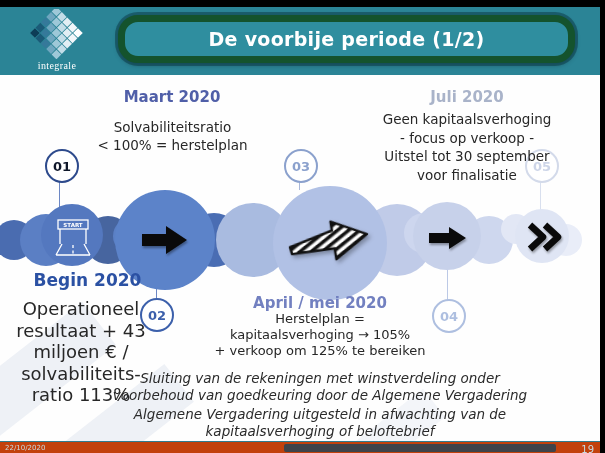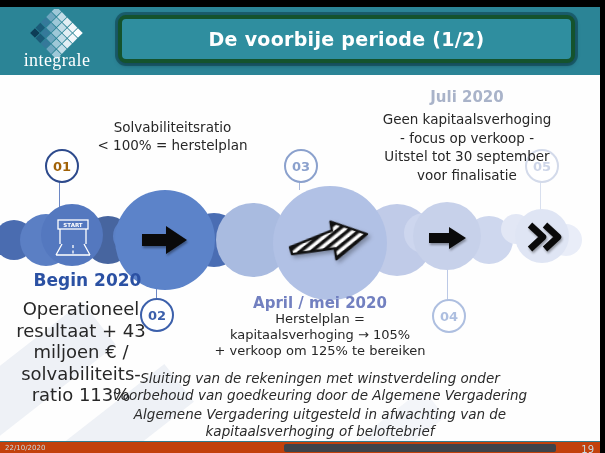--- a/index.html
+++ b/index.html
@@ -2,22 +2,22 @@
 <html><head>
 <meta charset="utf-8">
 <style>
   html,body{margin:0;padding:0;background:#000;}
   .screen{position:relative;width:605px;height:453px;background:#000;overflow:hidden;font-family:"DejaVu Sans","Liberation Sans",sans-serif;}
   .slide{position:absolute;left:0;top:7px;width:600px;height:446px;background:#fefefe;overflow:hidden;}
 
   
   .header{position:absolute;left:0;top:0;width:600px;height:68px;background:#2b8496;z-index:7;}
   .logo{position:absolute;left:10px;top:1px;width:94px;height:66px;text-align:center;}
-  .logo-text{position:absolute;left:0;right:0;bottom:3px;color:#ffffff;font-family:"Liberation Serif","DejaVu Serif",serif;font-size:18px;letter-spacing:.4px;}
-  .pill{position:absolute;left:118px;top:8px;width:457px;height:48px;border-radius:8px;background:#2f8e9f;border:4px solid #14532d;box-sizing:border-box;box-shadow:0 0 0 3px rgba(12,62,74,.55),0 2px 5px rgba(0,0,0,.35);display:flex;align-items:center;justify-content:center;}
+  .logo-text{position:absolute;left:0;right:0;bottom:3px;color:#ffffff;font-family:"Liberation Serif","DejaVu Serif",serif;font-size:10px;letter-spacing:.4px;}
+  .pill{position:absolute;left:118px;top:8px;width:457px;height:48px;border-radius:20px;background:#2f8e9f;border:7px solid #14532d;box-sizing:border-box;box-shadow:0 0 0 3px rgba(12,62,74,.55),0 2px 5px rgba(0,0,0,.35);display:flex;align-items:center;justify-content:center;}
   .pill-title{color:#ffffff;font-weight:bold;font-size:19px;letter-spacing:.3px;}
 
   
   .wm{position:absolute;background:#eef1f6;transform:rotate(-38deg);z-index:0;}
 
   
   .ev-title{position:absolute;font-weight:bold;font-size:15px;text-align:center;z-index:6;}
   .ev-body{position:absolute;text-align:center;color:#272727;z-index:6;}
   .t-maart{left:87px;top:81px;width:170px;color:#505fa8;}
   .b-maart{left:70px;top:112px;width:205px;font-size:13.5px;line-height:17.5px;}
@@ -30,21 +30,21 @@
   .note{position:absolute;left:90px;width:460px;text-align:center;color:#2a2a2a;font-size:13.5px;line-height:16.5px;z-index:6;font-style:italic;}
   .note1{top:363px;}
   .note2{top:399px;}
 
   
   .tl-c{position:absolute;border-radius:50%;z-index:2;}
   .tl-feat{z-index:3;}
   .cl{position:absolute;width:1.5px;z-index:1;}
   .icon-abs{position:absolute;z-index:4;}
   .num{position:absolute;width:30px;height:30px;border-radius:50%;background:#fff;display:flex;align-items:center;justify-content:center;font-weight:bold;font-size:13px;box-sizing:content-box;z-index:5;}
-  .n1{left:45px;top:142px;border:2.5px solid #2d4a8c;color:#a16207;}
+  .n1{left:45px;top:142px;border:2.5px solid #2d4a8c;color:#0f172a;}
   .n2{left:140px;top:291px;border:2.5px solid #3c60ab;color:#3c60ab;}
   .n3{left:284px;top:142px;border:2.5px solid #8ba1cd;color:#8ba1cd;}
   .n4{left:432px;top:292px;border:2.5px solid #aebfe0;color:#aebfe0;}
   .n5{left:525px;top:142px;border:2.5px solid #d3daea;color:#cdd5e8;}
 
   
   .footer{position:absolute;left:0;top:434px;width:600px;height:12px;background:#c2410c;border-top:1px solid #2f7b8e;box-sizing:border-box;z-index:8;}
   .f-date{position:absolute;left:5px;top:2px;font-size:7px;color:#c8dbe2;}
   .f-panel{position:absolute;left:284px;top:2px;width:272px;height:8px;background:#3e434a;border-radius:2px;}
   .f-page{position:absolute;right:6px;top:2px;font-size:10px;color:#c8dbe2;}
@@ -91,20 +91,21 @@
               <rect x="30.4" y="30.4" width="6.8" height="6.8" fill="#ffffff"></rect>
           </g>
         </svg>
         <div class="logo-text">integrale</div>
       </div>
       <div class="pill">
         <span class="pill-title">De voorbije periode (1/2)</span>
       </div>
     </div>
 
+    <div class="ev-title t-maart">Maart 2020</div>
     <div class="ev-body b-maart">
       <div>Solvabiliteitsratio</div>
       <div>&lt; 100% = herstelplan</div>
     </div>
 
     <div class="ev-title t-juli">Juli 2020</div>
     <div class="ev-body b-juli">
       <div>Geen kapitaalsverhoging</div>
       <div>- focus op verkoop -</div>
       <div>Uitstel tot 30 september</div>

